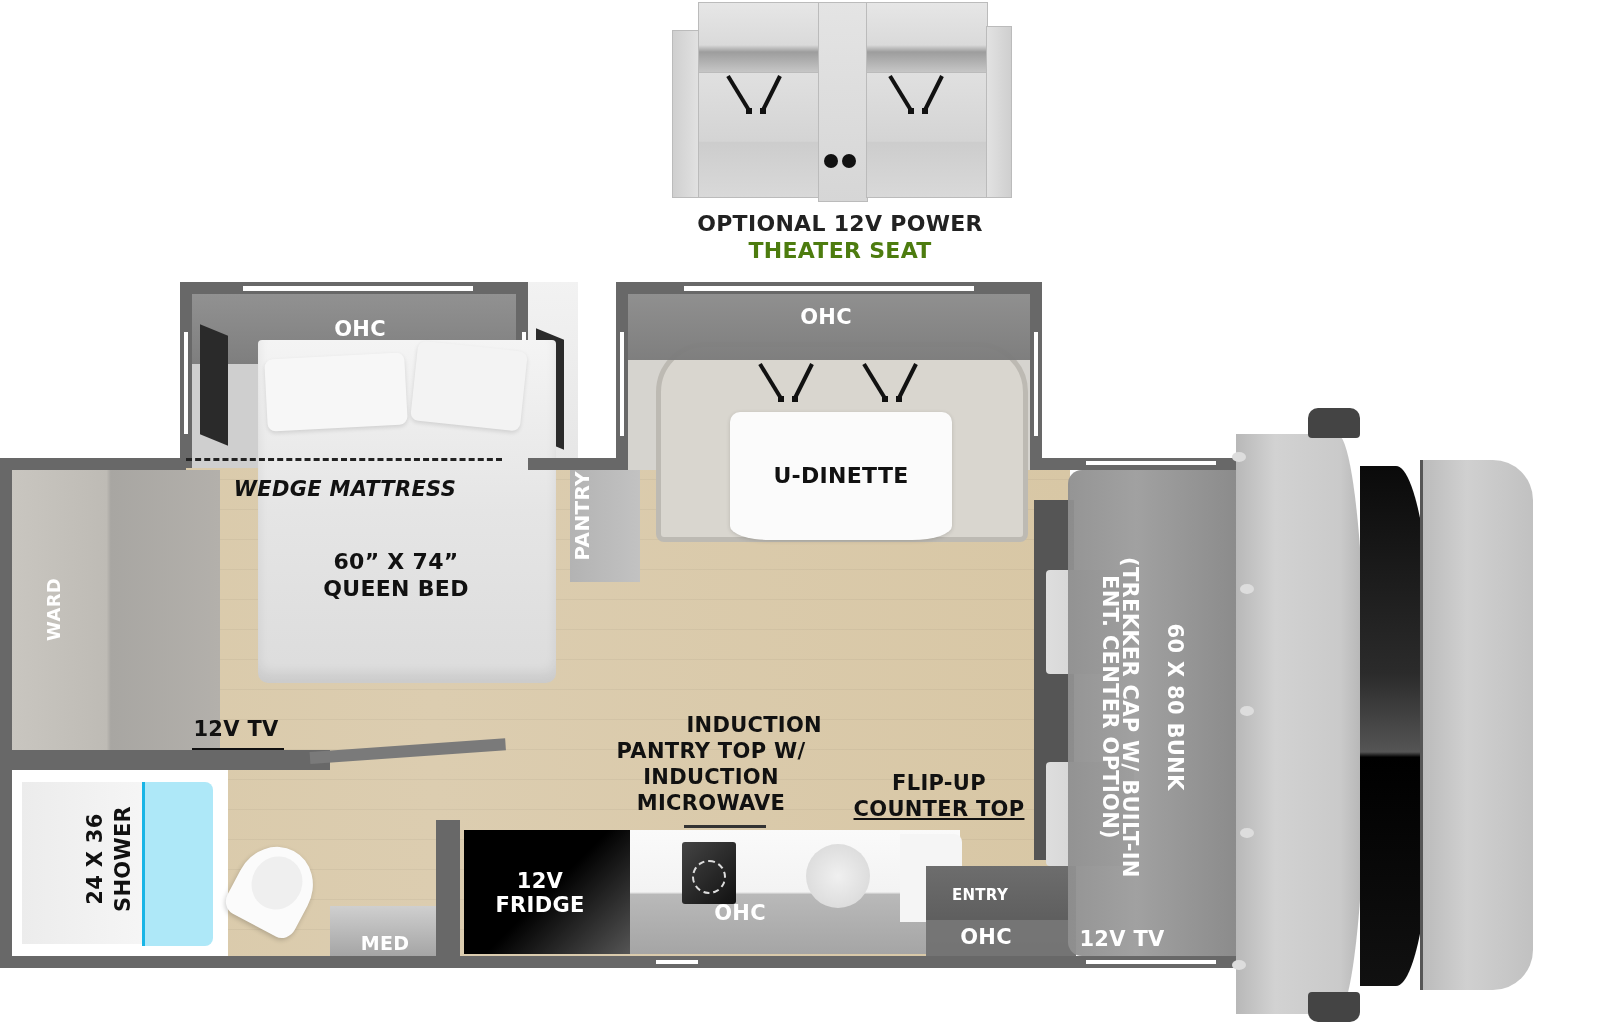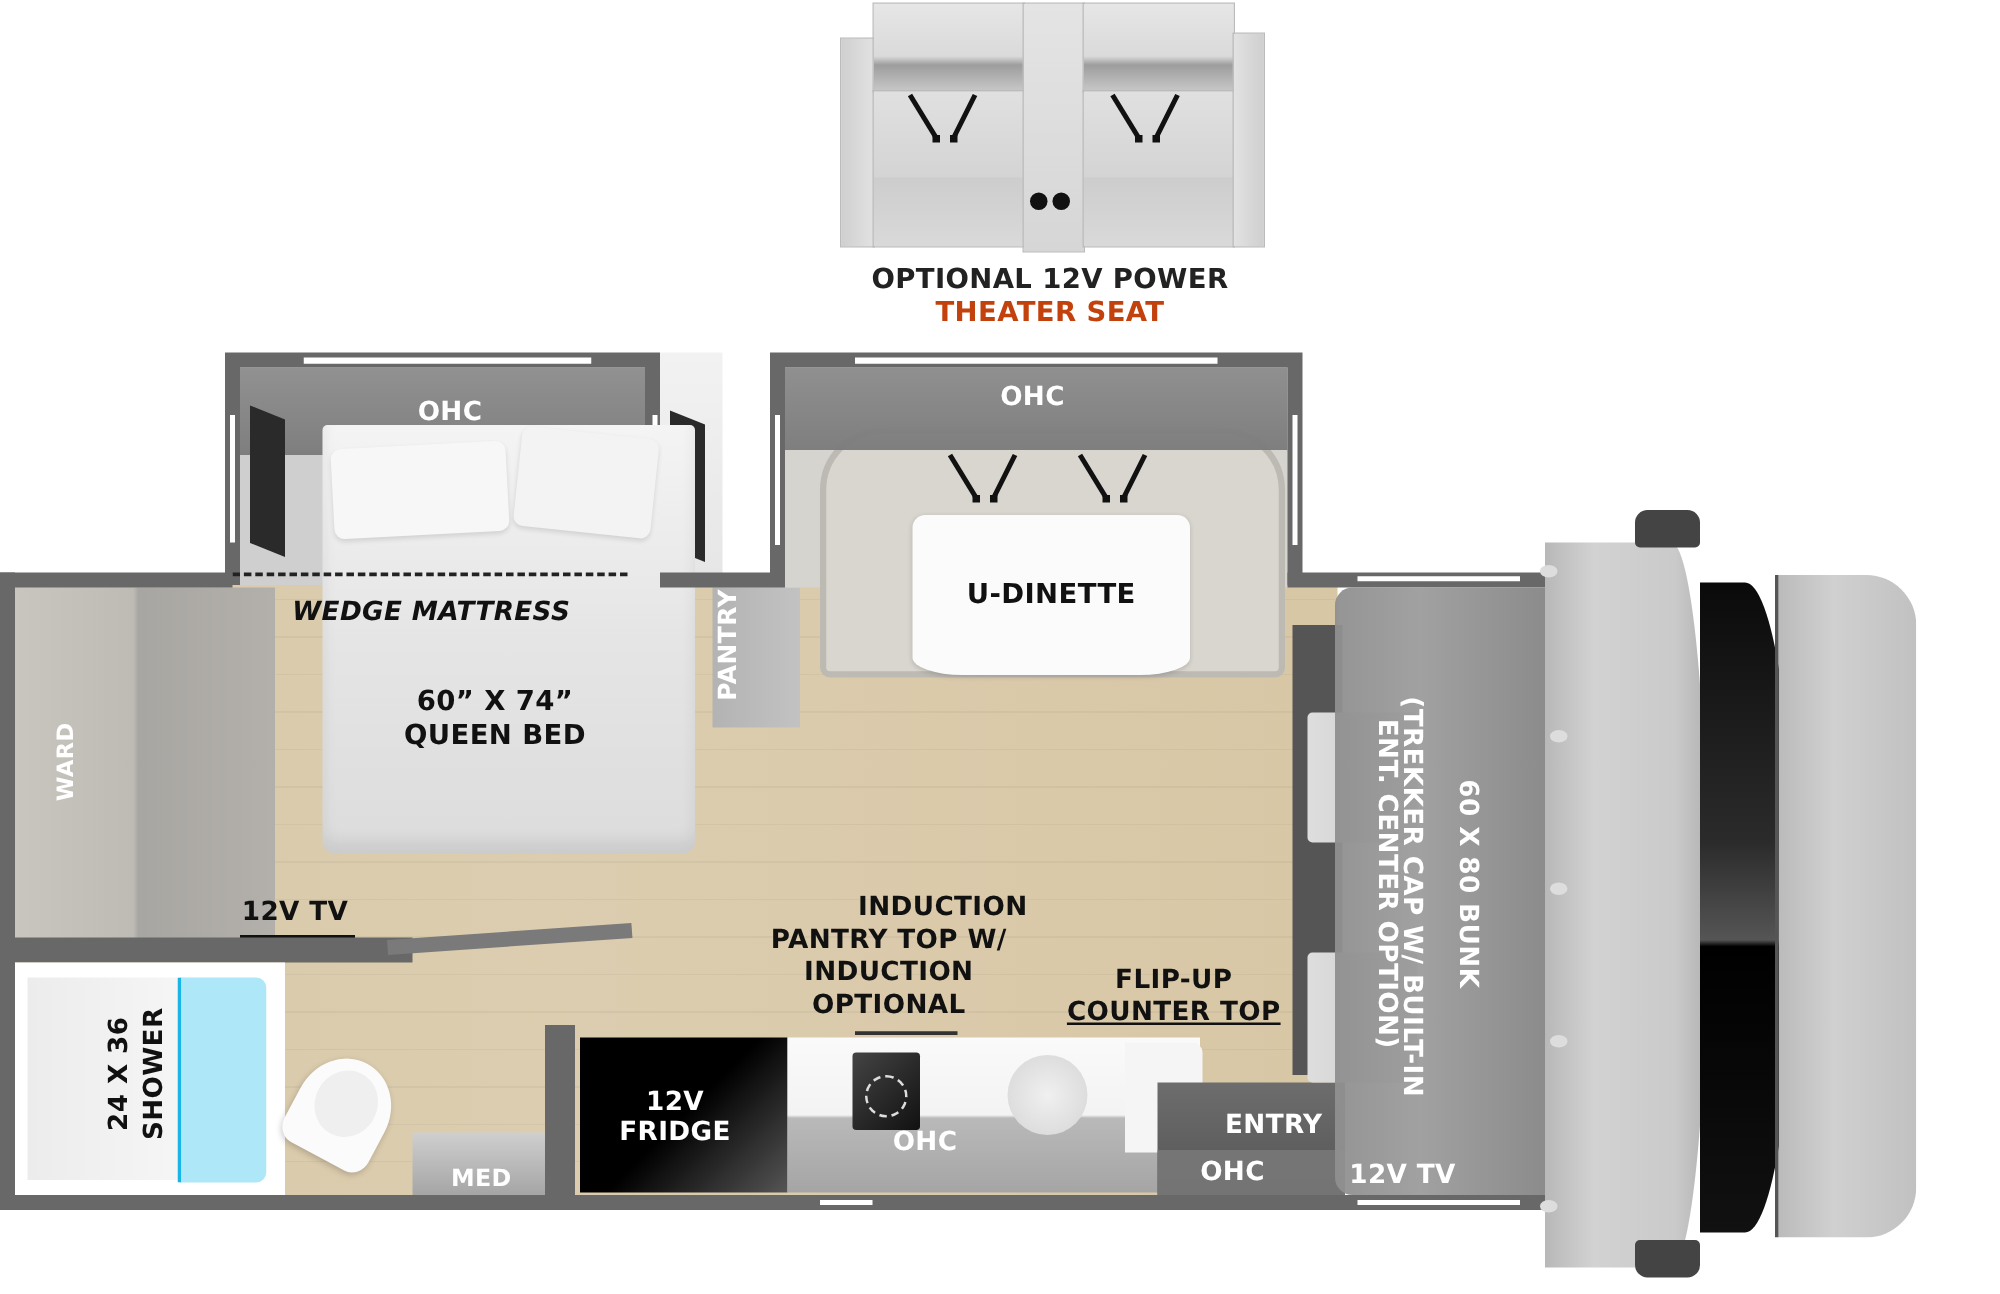--- a/index.html
+++ b/index.html
@@ -35,21 +35,21 @@
       <rect x="38" y="36" width="6" height="6" fill="#111"></rect>
     </svg>
   <svg class="abs" style="left:212px;top:70px;" width="70" height="48">
       <line x1="6" y1="4" x2="28" y2="40" stroke="#111" stroke-width="4"></line>
       <line x1="58" y1="4" x2="40" y2="40" stroke="#111" stroke-width="4"></line>
       <rect x="24" y="36" width="6" height="6" fill="#111"></rect>
       <rect x="38" y="36" width="6" height="6" fill="#111"></rect>
     </svg>
 </div>
 <div class="lbl" style="left:690px;top:212px;width:300px;font-size:22px;color:#222;">OPTIONAL 12V POWER</div>
-<div class="lbl" style="left:690px;top:239px;width:300px;font-size:22px;color:#c2410c;">THEATER SEAT</div>
+<div class="lbl" style="left:690px;top:239px;width:300px;font-size:22px;color:#4d7c0f;">THEATER SEAT</div>
 
 <div class="floor" style="left:10px;top:468px;width:1060px;height:492px;"></div>
 
 <div class="wall" style="left:180px;top:282px;width:348px;height:186px;"></div>
 <div class="abs" style="left:192px;top:294px;width:324px;height:174px;background:#cfcfcf;"></div>
 <div class="window" style="left:243px;top:286px;width:230px;height:5px;"></div>
 <div class="window" style="left:184px;top:332px;width:4px;height:102px;"></div>
 <div class="abs" style="left:192px;top:294px;width:324px;height:70px;background:linear-gradient(180deg,#8e8e8e,#7a7a7a);opacity:0.95;"></div>
 <div class="lbl w" style="left:320px;top:318px;width:80px;font-size:21px;">OHC</div>
 <div class="abs" style="left:200px;top:330px;width:28px;height:110px;background:#2a2a2a;transform:skewY(22deg);"></div>
@@ -130,29 +130,29 @@
 <div class="abs" style="left:630px;top:830px;width:330px;height:124px;background:linear-gradient(180deg,#fafafa 0,#f3f3f3 50%,#b9b9b9 52%,#a5a5a5 100%);"></div>
 <div class="abs" style="left:900px;top:834px;width:62px;height:88px;background:#f5f5f5;border-radius:0 8px 8px 0;"></div>
 <div class="abs" style="left:682px;top:842px;width:54px;height:62px;background:linear-gradient(135deg,#444,#111);border-radius:3px;"></div>
 <div class="abs" style="left:692px;top:860px;width:30px;height:30px;border:2px dashed #ddd;border-radius:50%;"></div>
 <div class="abs" style="left:806px;top:844px;width:64px;height:64px;background:radial-gradient(circle,#f0f0f0,#d5d5d5);border-radius:50%;"></div>
 <div class="lbl w" style="left:700px;top:902px;width:80px;font-size:21px;">OHC</div>
 
 <div class="lbl" style="left:600px;top:714px;width:222px;font-size:21px;text-align:right;">INDUCTION</div>
 <div class="lbl" style="left:600px;top:740px;width:222px;font-size:21px;">PANTRY TOP W/</div>
 <div class="lbl" style="left:600px;top:766px;width:222px;font-size:21px;">INDUCTION</div>
-<div class="lbl" style="left:600px;top:792px;width:222px;font-size:21px;">OPTIONAL</div>
+<div class="lbl" style="left:600px;top:792px;width:222px;font-size:21px;">MICROWAVE</div>
 <div class="abs" style="left:684px;top:825px;width:82px;height:3px;background:#333;"></div>
 
 <div class="lbl" style="left:846px;top:772px;width:186px;font-size:21px;">FLIP-UP</div>
 <div class="lbl" style="left:846px;top:798px;width:186px;font-size:21px;text-decoration:underline;">COUNTER TOP</div>
 
 <div class="abs" style="left:926px;top:866px;width:150px;height:90px;background:linear-gradient(180deg,#6d6d6d,#555);"></div>
 <div class="abs" style="left:926px;top:920px;width:150px;height:36px;background:rgba(120,120,120,0.9);"></div>
-<div class="lbl w" style="left:969px;top:888px;width:100px;font-size:21px;">ENTRY</div>
+<div class="lbl w" style="left:930px;top:888px;width:100px;font-size:15px;">ENTRY</div>
 <div class="lbl w" style="left:936px;top:926px;width:100px;font-size:21px;">OHC</div>
 
 <div class="abs" style="left:1034px;top:500px;width:40px;height:360px;background:#555;"></div>
 <div class="abs" style="left:1046px;top:570px;width:88px;height:104px;background:linear-gradient(90deg,#dedede,#c6c6c6);border-radius:4px;"></div>
 <div class="abs" style="left:1046px;top:762px;width:88px;height:104px;background:linear-gradient(90deg,#dedede,#c6c6c6);border-radius:4px;"></div>
 
 <div class="abs" style="left:1068px;top:470px;width:170px;height:486px;background:linear-gradient(90deg,#8f8f8f,#9c9c9c 40%,#858585);border-radius:14px 0 0 14px;opacity:0.95;"></div>
 <div class="lbl w vert90" style="left:1060px;top:696px;width:230px;font-size:21px;">60 X 80 BUNK</div>
 <div class="lbl w vert90" style="left:980px;top:696px;width:300px;font-size:21px;">(TREKKER CAP W/ BUILT-IN</div>
 <div class="lbl w vert90" style="left:960px;top:696px;width:300px;font-size:21px;">ENT. CENTER OPTION)</div>

